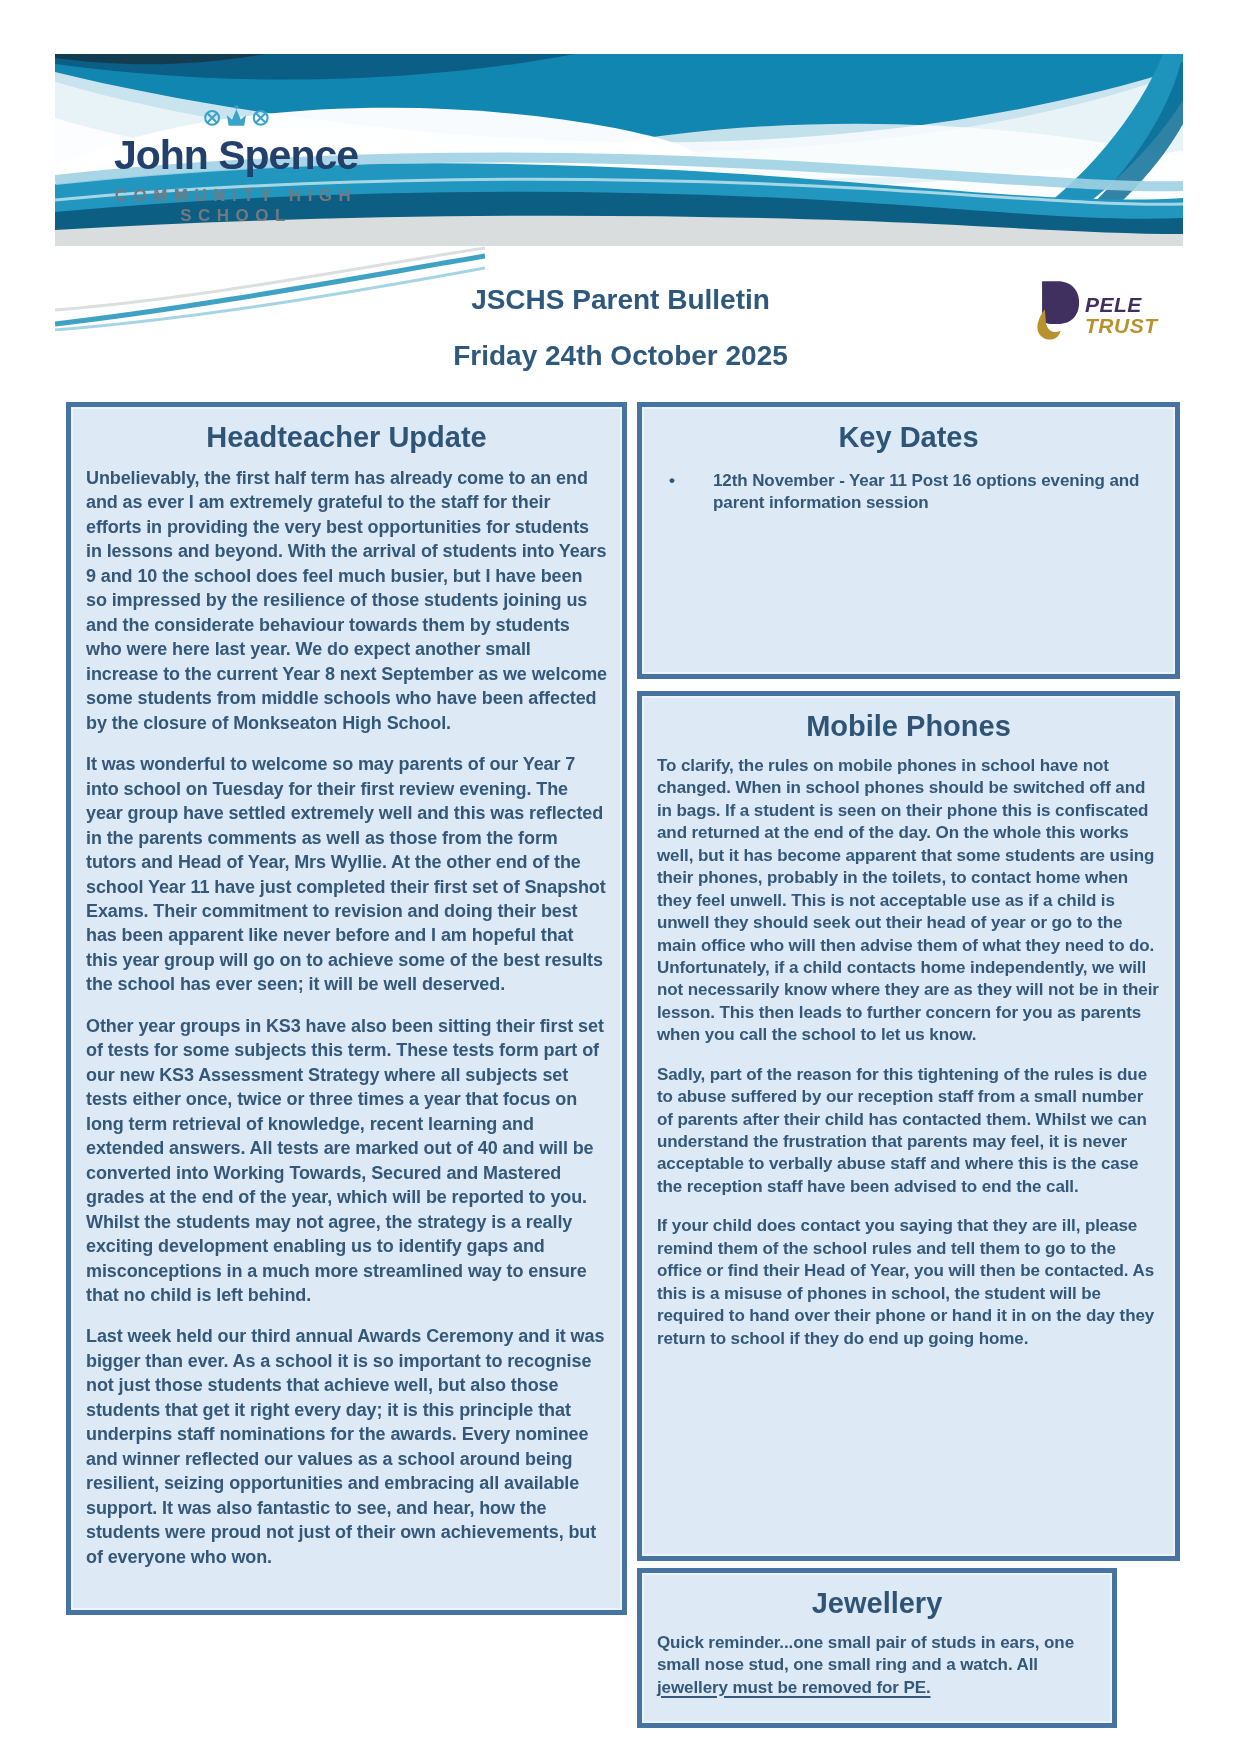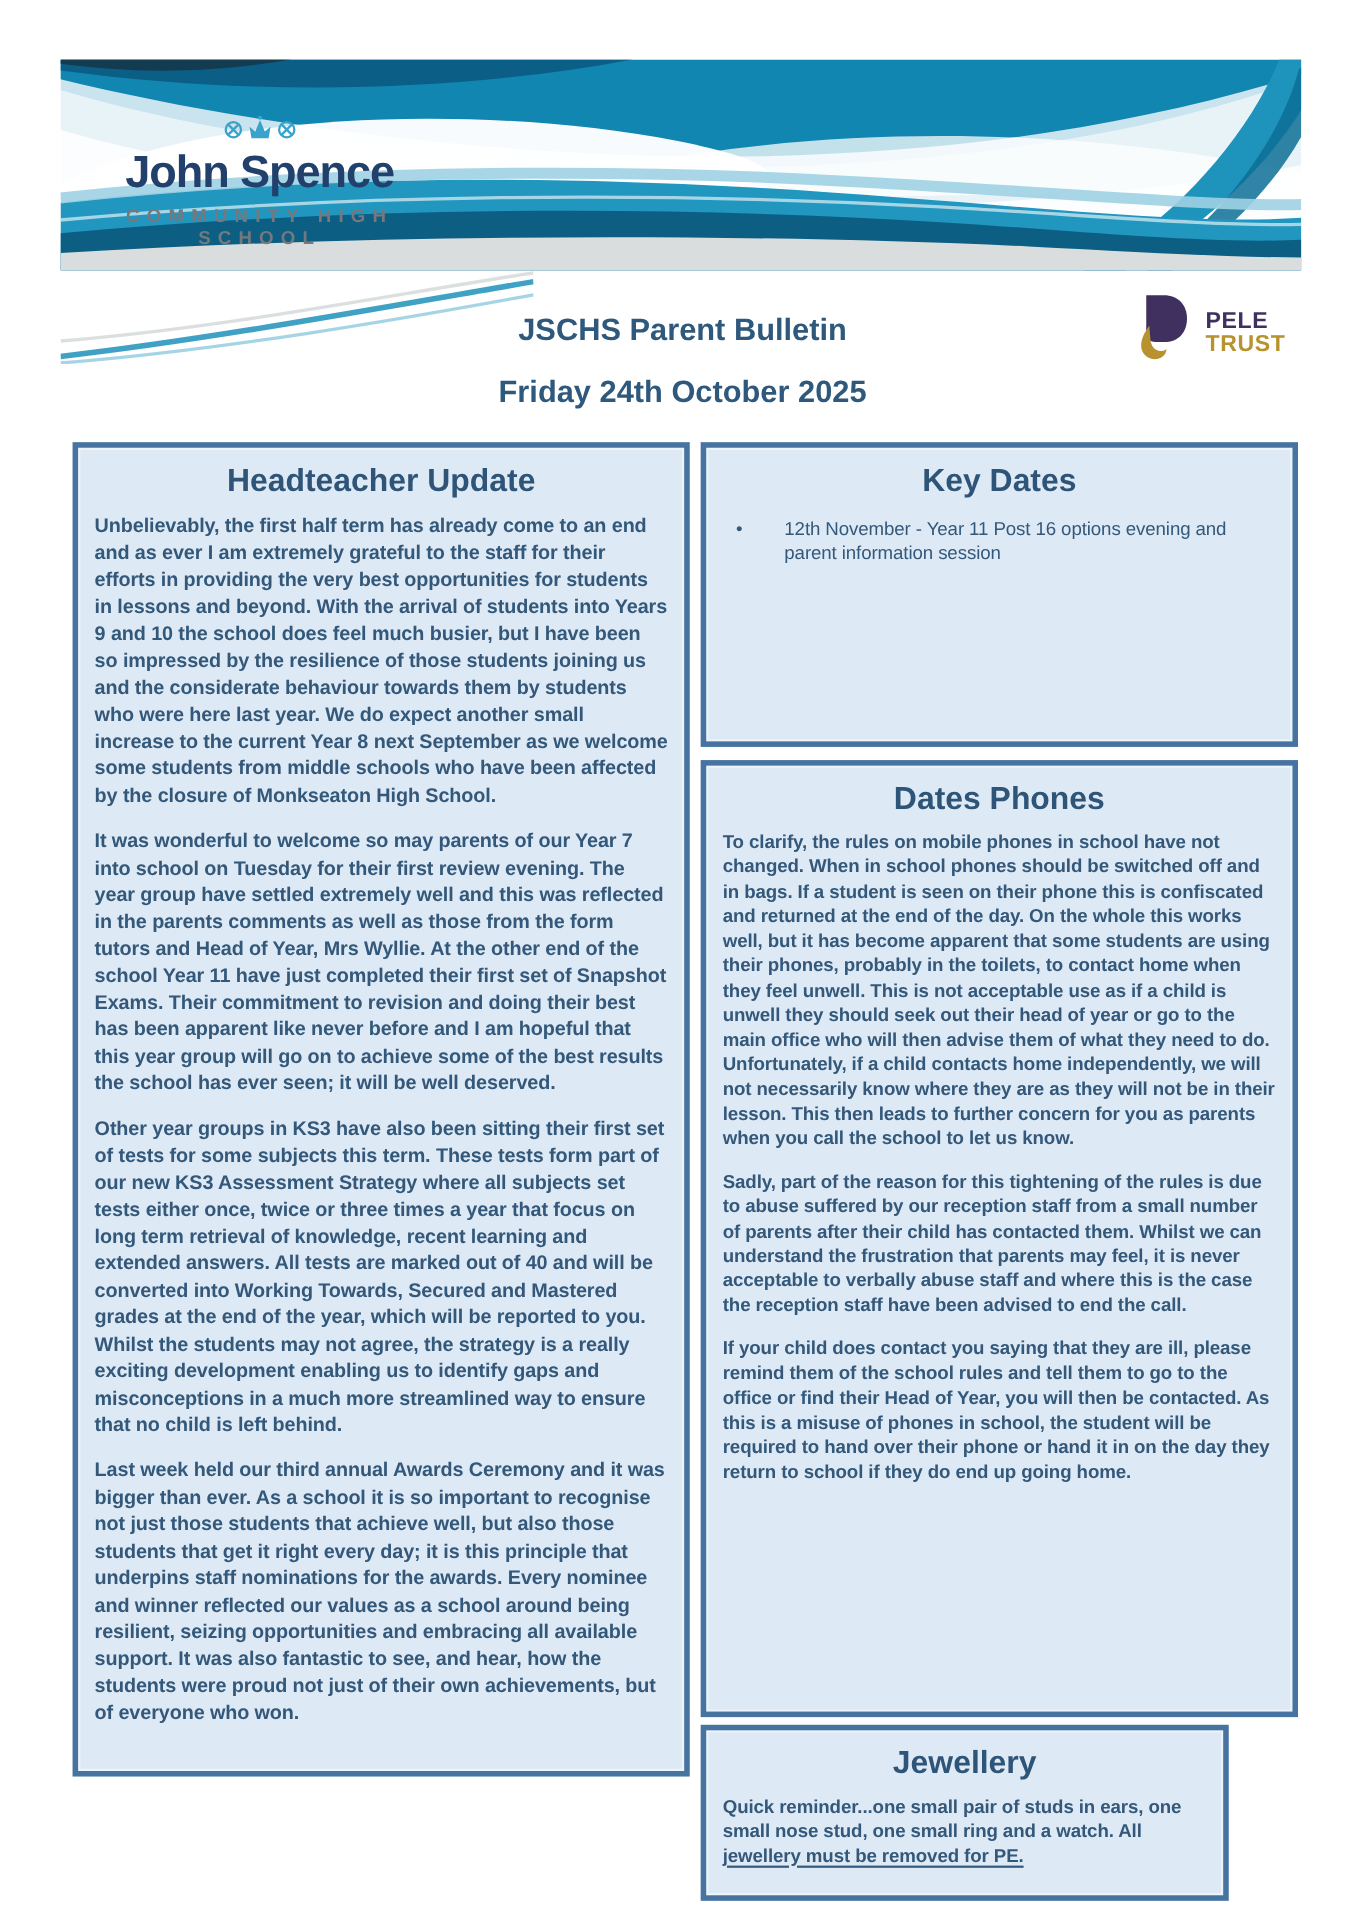--- a/index.html
+++ b/index.html
@@ -31,21 +31,21 @@
     color:var(--logo_gray,#75797e);
   }
   .bulletin-title{
     position:absolute;left:0;top:268px;width:1241px;text-align:center;
     font-size:28px;font-weight:700;color:var(--title_color);
   }
   .bulletin-date{
     position:absolute;left:0;top:324px;width:1241px;text-align:center;
     font-size:28px;font-weight:700;color:var(--title_color);
   }
-  .pele{position:absolute;left:1030px;top:251px;display:flex;gap:16px;}
+  .pele{position:absolute;left:1030px;top:264px;display:flex;gap:5px;font-style:italic;}
   .pele-text{margin-top:14px;line-height:1.0;font-weight:700;font-size:21px;letter-spacing:0.5px;}
   .pele-top{color:var(--pele_purple,#40305f);}
   .pele-bottom{color:var(--pele_gold,#b8922e);}
   
   .box{
     position:absolute;box-sizing:border-box;background:var(--box_fill);
     border:5px solid var(--accent_border);padding:8px 15px 0 15px;overflow:hidden;
     box-shadow:inset 0 0 0 2px rgba(255,255,255,.45);
   }
   .box h2{
@@ -57,21 +57,21 @@
   }
   .box-left{left:66px;top:386px;width:561px;height:1213px;}
   .box-left p{font-size:18px;line-height:1.36;letter-spacing:-0.1px;}
   .box-keydates{left:637px;top:386px;width:543px;height:277px;}
   .box-mobile{left:637px;top:675px;width:543px;height:870px;}
   .box-jewellery{left:637px;top:1552px;width:480px;height:160px;}
   .box-keydates p,.box-mobile p,.box-jewellery p,
   .box-keydates li{font-size:17px;line-height:1.32;letter-spacing:-0.1px;}
   .keydates-list{list-style:none;margin:16px 0 0 0;padding:0;}
   .keydates-list li{
-    position:relative;padding-left:56px;color:var(--body_color);font-weight:400;
+    position:relative;padding-left:56px;color:var(--body_color);font-weight:700;
     margin-bottom:10px;
   }
   .keydates-list li::before{
     content:"\2022";position:absolute;left:12px;top:0;color:var(--body_color);
   }
   .u{text-decoration:underline;text-underline-offset:3px;text-decoration-thickness:2px;}
 </style>
 </head>
 <body>
 
@@ -142,21 +142,21 @@
   </section>
 
   <section class="box box-keydates">
     <h2>Key Dates</h2>
     <ul class="keydates-list">
       <li>12th November - Year 11 Post 16 options evening and parent information session</li>
     </ul>
   </section>
 
   <section class="box box-mobile">
-    <h2>Dates Phones</h2>
+    <h2>Mobile Phones</h2>
     <p>To clarify, the rules on mobile phones in school have not changed. When in school phones should be switched off and in bags. If a student is seen on their phone this is confiscated and returned at the end of the day. On the whole this works well, but it has become apparent that some students are using their phones, probably in the toilets, to contact home when they feel unwell. This is not acceptable use as if a child is unwell they should seek out their head of year or go to the main office who will then advise them of what they need to do. Unfortunately, if a child contacts home independently, we will not necessarily know where they are as they will not be in their lesson. This then leads to further concern for you as parents when you call the school to let us know.</p>
     <p>Sadly, part of the reason for this tightening of the rules is due to abuse suffered by our reception staff from a small number of parents after their child has contacted them. Whilst we can understand the frustration that parents may feel, it is never acceptable to verbally abuse staff and where this is the case the reception staff have been advised to end the call.</p>
     <p>If your child does contact you saying that they are ill, please remind them of the school rules and tell them to go to the office or find their Head of Year, you will then be contacted. As this is a misuse of phones in school, the student will be required to hand over their phone or hand it in on the day they return to school if they do end up going home.</p>
   </section>
 
   <section class="box box-jewellery">
     <h2>Jewellery</h2>
     <p><span>Quick reminder...one small pair of studs in ears, one small nose stud, one small ring and a watch. All </span><span class="u">jewellery must be removed for PE.</span></p>
   </section>
 

